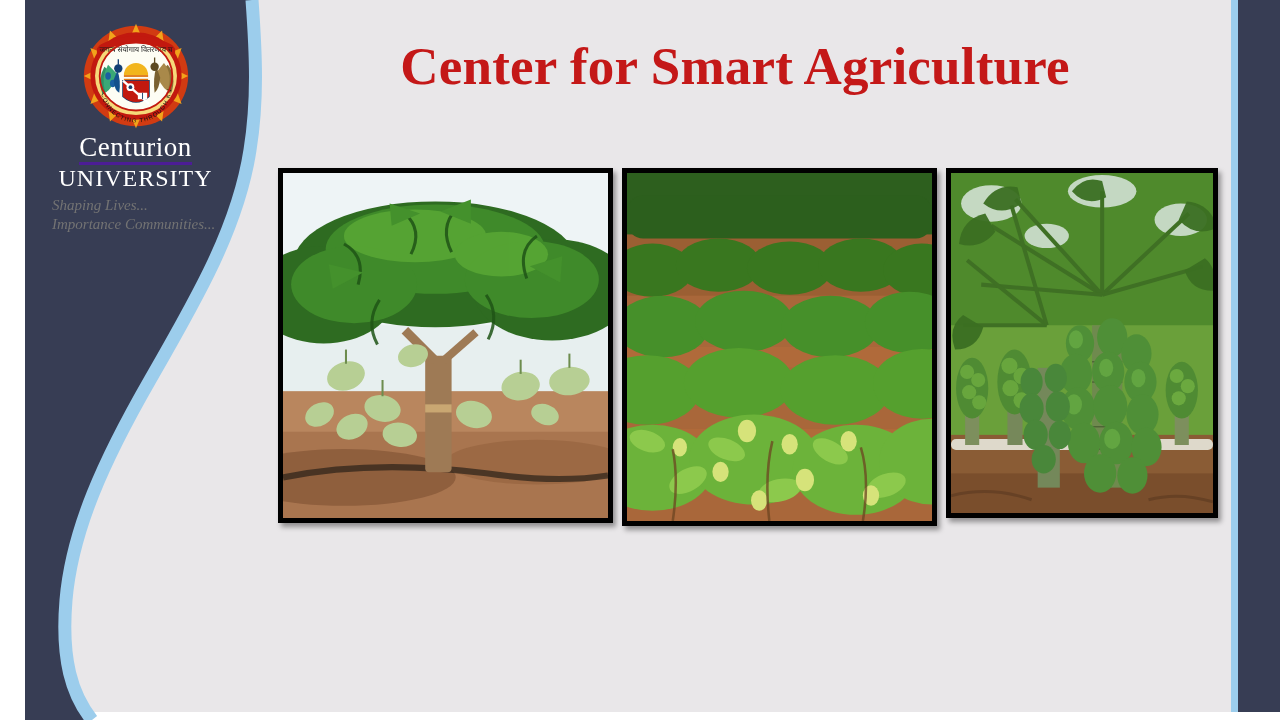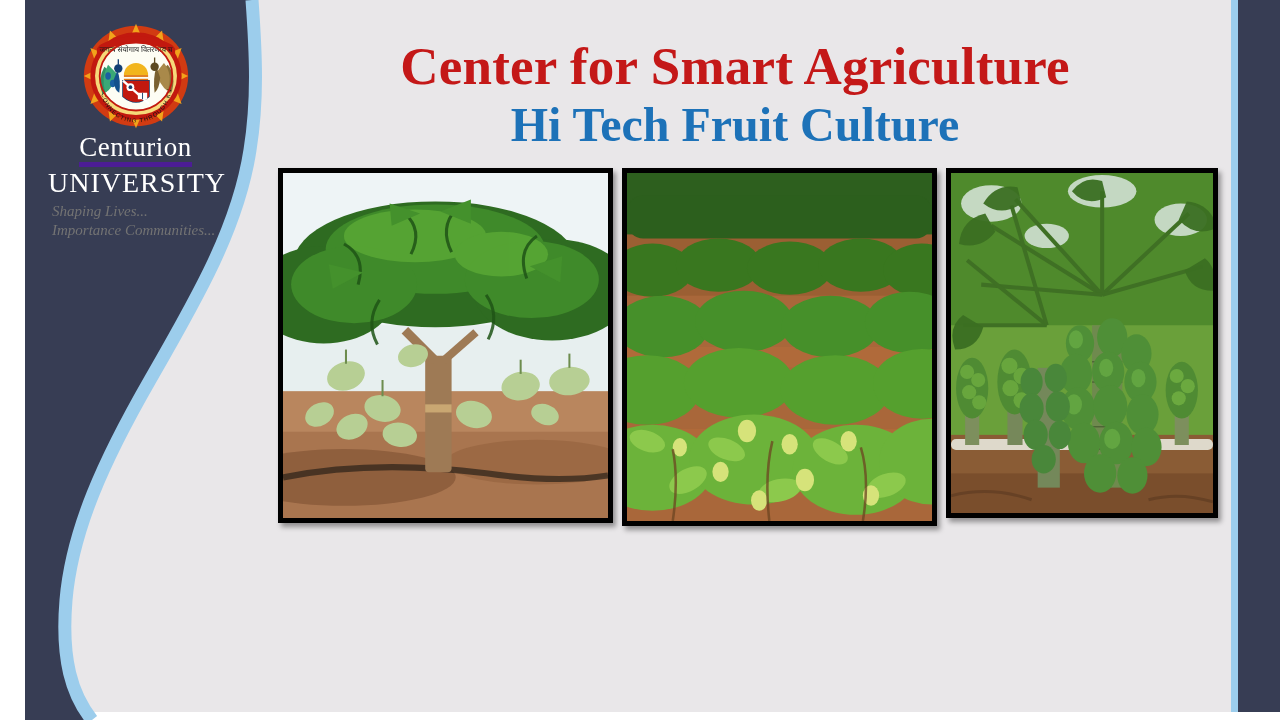--- a/index.html
+++ b/index.html
@@ -31,25 +31,25 @@
   .sidebar-svg{position:absolute;left:0;top:0;width:330px;height:720px;z-index:3;}
 
   
   .logo-block{
     position:absolute;left:48px;top:22px;width:175px;z-index:5;text-align:center;
   }
   .emblem{width:112px;height:108px;display:block;margin:0 auto;}
   .uni-name{
     margin-top:4px;color:#ffffff;font-family:"Liberation Serif",serif;
     font-size:27px;letter-spacing:.5px;line-height:1;
-    border-bottom:5px solid #4c1d95;display:inline-block;padding-bottom:1px;
+    border-bottom:3px solid #4c1d95;display:inline-block;padding-bottom:1px;
   }
   .uni-name2{
     display:block;color:#ffffff;font-family:"Liberation Serif",serif;
-    font-size:28px;letter-spacing:1px;line-height:1.05;margin-top:1px;
+    font-size:24px;letter-spacing:1px;line-height:1.05;margin-top:1px;
   }
   .tagline{
     color:#737373;font-family:"Liberation Serif",serif;font-style:italic;
     font-size:15px;line-height:1.25;text-align:left;margin-top:5px;padding-left:4px;
   }
 
   
   .heading-wrap{
     position:absolute;left:250px;right:60px;top:36px;text-align:center;z-index:4;
   }
@@ -184,21 +184,20 @@
     <div class="uni-name">Centurion</div>
     <span class="uni-name2">UNIVERSITY</span>
     <div class="tagline">
       <div>Shaping Lives...</div>
       <div>Importance Communities...</div>
     </div>
   </div>
 
   <div class="heading-wrap">
     <h1 class="title-main">Center for Smart Agriculture</h1>
-    <h2 class="title-sub">Hi Tech Fruit Culture</h2>
   </div>
 
   <div class="photos">
 
     <div class="photo p1">
       <svg viewBox="0 0 320 340" preserveAspectRatio="none">
         <rect width="320" height="340" fill="#e7efef"></rect>
         <rect y="0" width="320" height="150" fill="#eef4f6"></rect>
         <rect y="215" width="320" height="125" fill="#b9865e"></rect>
         <rect y="255" width="320" height="85" fill="#a9754f"></rect>

